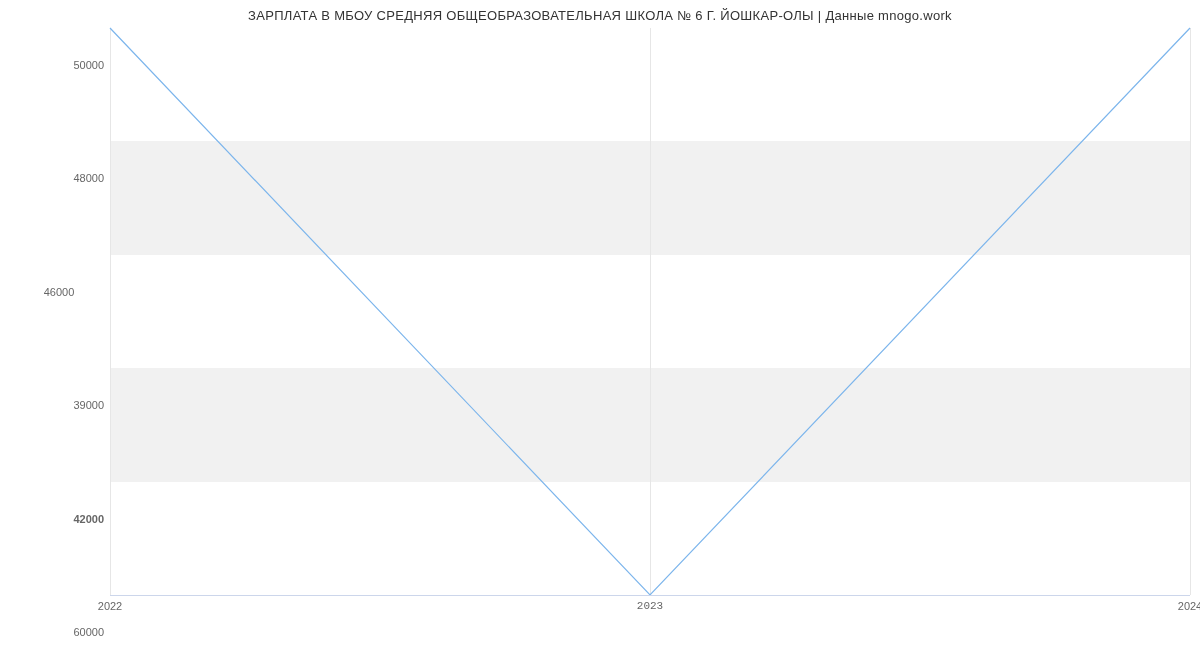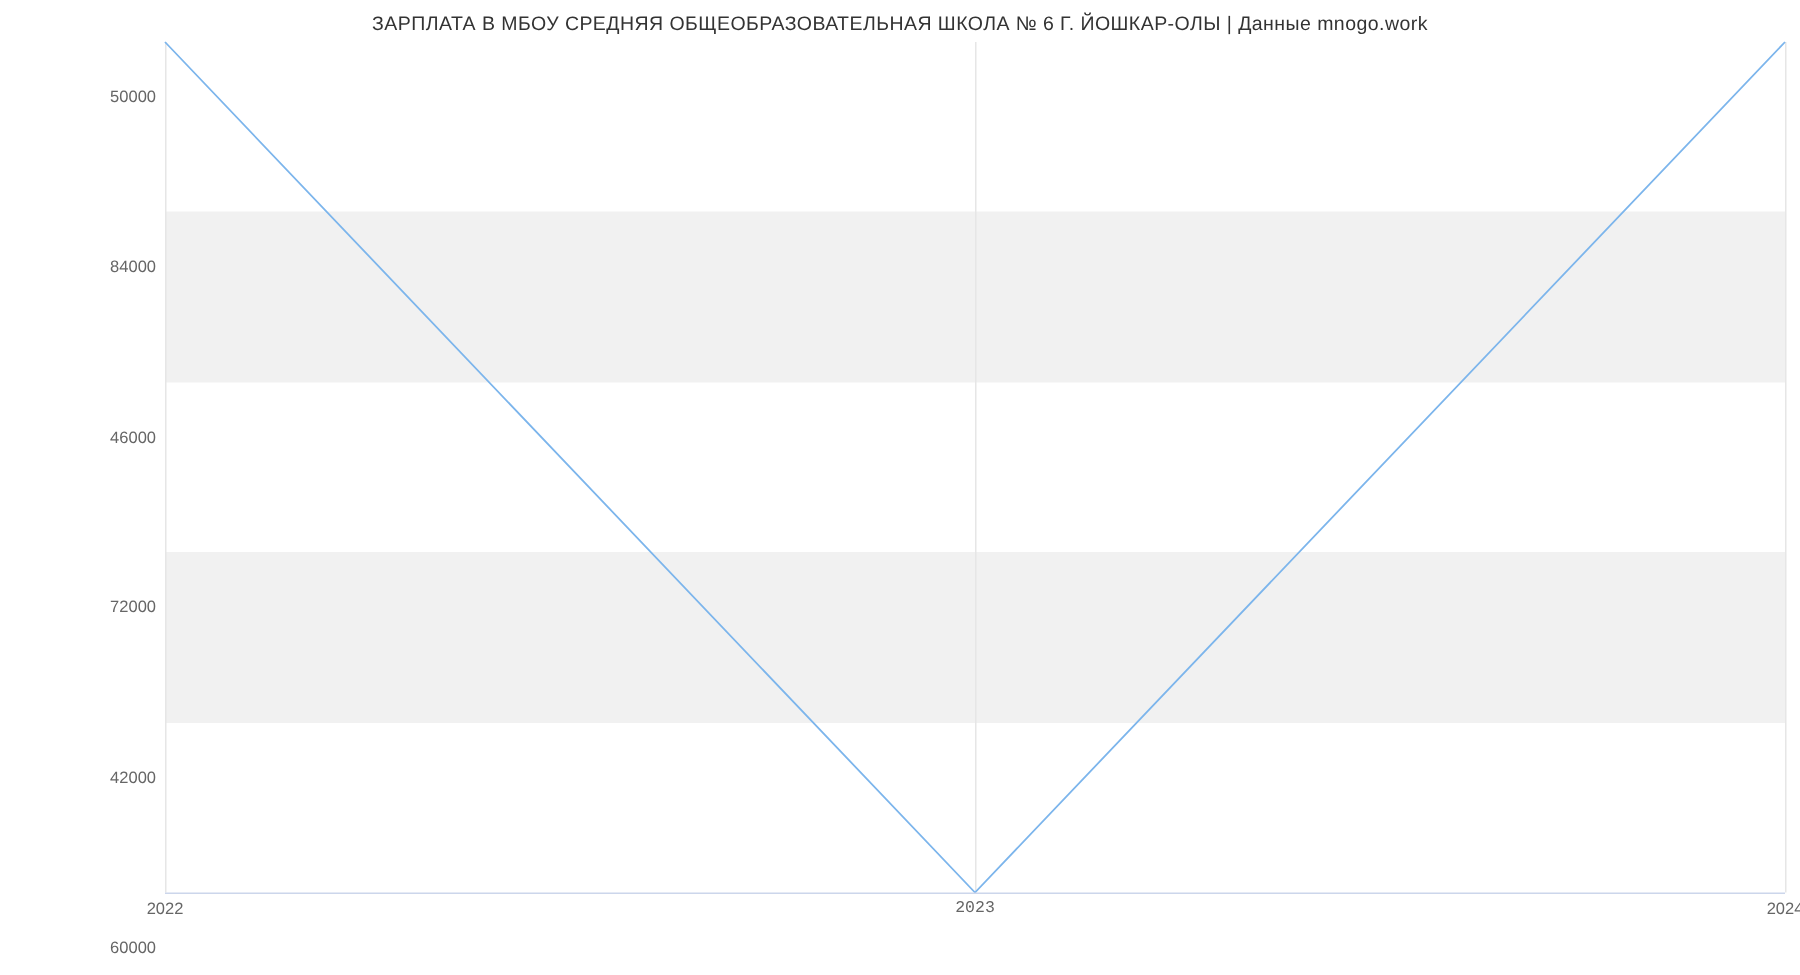--- a/index.html
+++ b/index.html
@@ -89,18 +89,18 @@
 
   <svg class="line-svg">
     <path class="series-path" d="M0 0 L540 567 L1080 0" stroke="#7cb5ec"></path>
   </svg>
 </div>
 
 <div class="x-tick" style="left: 110px;">2022</div>
 <div class="x-tick" style="left: 650px; font-family: Liberation Mono, monospace;">2023</div>
 <div class="x-tick" style="left: 1190px;">2024</div>
 <div class="y-tick" style="top: 595px;">60000</div>
-<div class="y-tick" style="top: 481.6px;">42000</div>
-<div class="y-tick" style="top: 368.2px;">72000</div>
-<div class="y-tick" style="top: 254.8px;">46000</div>
-<div class="y-tick" style="top: 141.4px;">84000</div>
+<div class="y-tick" style="top: 481.6px; font-weight: bold;">42000</div>
+<div class="y-tick" style="top: 368.2px;">39000</div>
+<div class="y-tick" style="top: 254.8px; text-align: center;">46000</div>
+<div class="y-tick" style="top: 141.4px;">48000</div>
 <div class="y-tick" style="top: 28px;">50000</div>
 <div class="axis-line" style="left: 110px; top: 595px; width: 1080px; height: 1px;"></div>
 
 </body></html>

